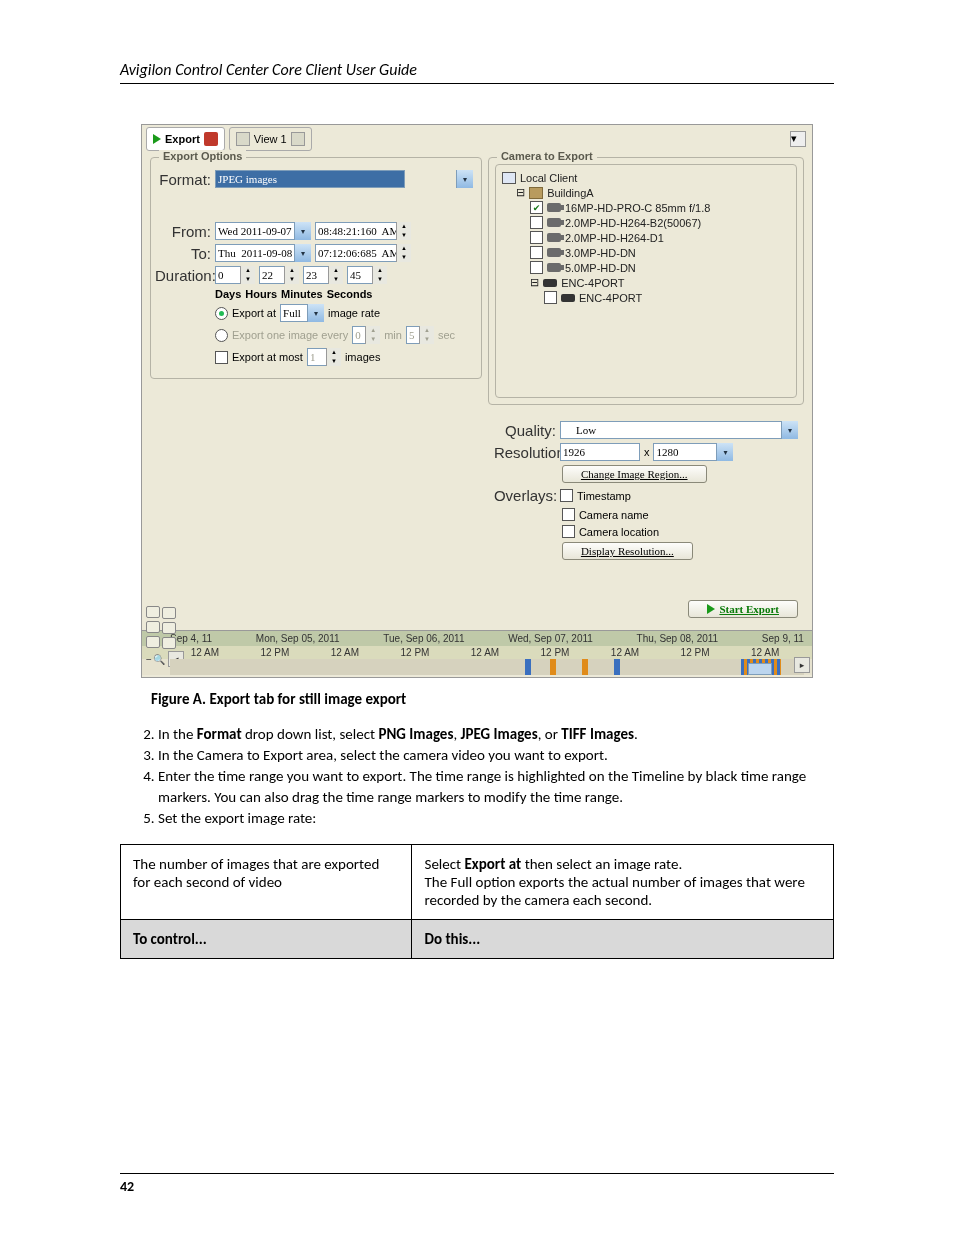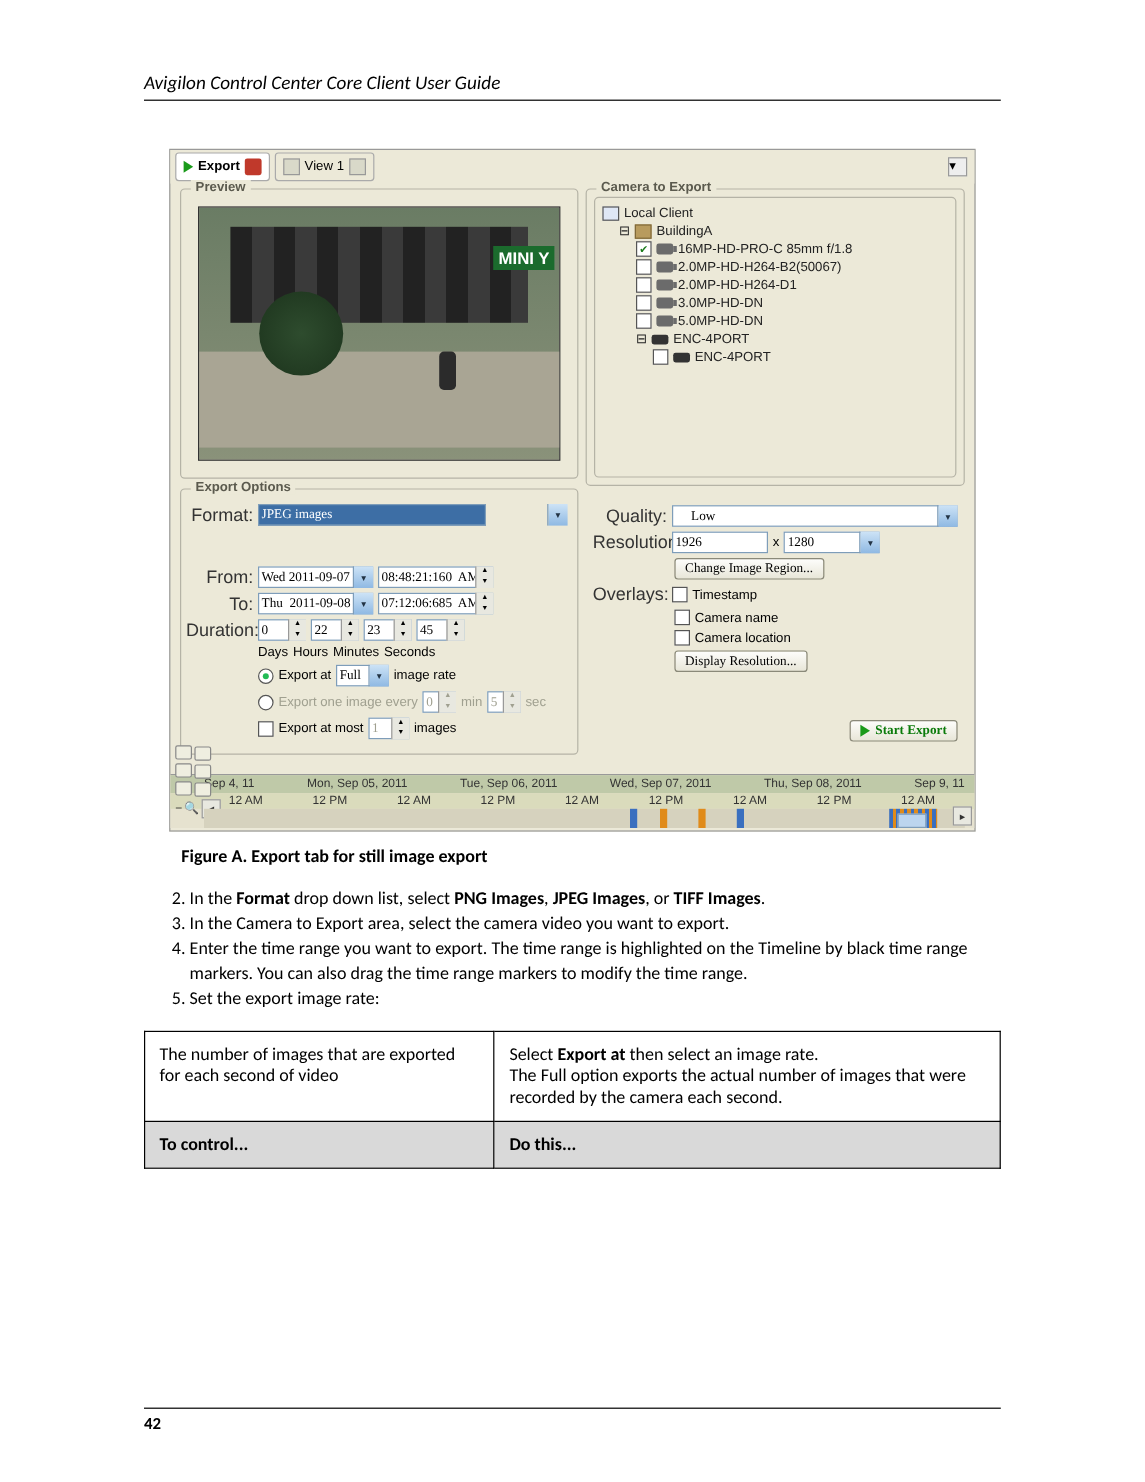--- a/index.html
+++ b/index.html
@@ -35,21 +35,21 @@
 .exp-opt .legend { font-weight:bold; }
 .form-row { display:flex; align-items:center; margin:4px 0; gap:4px; }
 .lbl { width:56px; text-align:right; color:#333; font-size:15px; }
 .input, select.input { background:#fff; border:1px solid #7e9db9; height:18px; padding:0 2px; font:11px Tahoma; box-sizing:border-box; }
 .combo { position:relative; }
 .combo .arrow { position:absolute; right:0; top:0; width:16px; height:100%; background:linear-gradient(#cde3f6,#8fb9e3); border-left:1px solid #7e9db9; display:flex; align-items:center; justify-content:center; font-size:8px; color:#234; }
 .spin { position:relative; }
 .spin .updn { position:absolute; right:0; top:0; width:14px; height:100%; background:#e8e8e0; border-left:1px solid #999; font-size:6px; text-align:center; line-height:9px; }
 .radio { width:11px; height:11px; border:1px solid #555; border-radius:50%; background:#fff; display:inline-flex; align-items:center; justify-content:center; }
 .radio.on::after { content:""; width:5px; height:5px; background:#2b5; border-radius:50%; }
-.btn { background:linear-gradient(#fdfdfb,#e8e6d8); border:1px solid #8a8979; border-radius:3px; padding:2px 8px; font:11px Tahoma; cursor:pointer; display:inline-flex; align-items:center; gap:4px; }
+.btn { background:linear-gradient(#fdfdfb,#e8e6d8); border:1px solid #8a8979; border-radius:3px; padding:2px 18px; font:11px Tahoma; cursor:pointer; display:inline-flex; align-items:center; gap:4px;text-decoration:underline; }
 .btn.green-text { color:#0a7a0a; font-weight:bold; }
 .green-arrow { width:0; height:0; border-top:5px solid transparent; border-bottom:5px solid transparent; border-left:8px solid #1a9a1a; }
 .timeline { border-top:1px solid #999; background:#e6e2cf; font-size:10px; color:#333; }
 .tl-dates { display:flex; justify-content:space-between; padding:2px 8px; background:#bfc9a8; }
 .tl-hours { display:flex; justify-content:space-around; padding:1px 12px; background:#dadbbc; }
 .tl-bar { height:16px; background:#d6d2be; position:relative; margin:0 8px 2px 28px; }
 .tl-bar .mark { position:absolute; top:0; bottom:0; width:6px; background:#e08b1a; }
 .tl-bar .scrollthumb { position:absolute; right:32px; bottom:0; width:22px; height:10px; background:#bcd5ee; border:1px solid #7e9db9; }
 .tl-left { position:absolute; left:4px; bottom:8px; display:flex; flex-direction:column; gap:2px; }
 .tl-icon { width:12px; height:10px; border:1px solid #888; border-radius:2px; background:#efeee0; display:flex; }
@@ -80,30 +80,20 @@
       <div class="tab inactive">
         <span class="icon-sq"></span>
         <span>View 1</span>
         <span class="icon-sq"></span>
       </div>
     </div>
 
     <div class="dialog-body">
 
       <div class="panel-left">
-        <div class="fieldset">
-          <div class="legend">Preview</div>
-          <div class="preview-img">
-            <div class="bldg"></div>
-              <div class="mini">MINI Y</div>
-              <div class="walk"></div>
-              <div class="plant"></div>
-              <div class="person"></div>
-          </div>
-        </div>
 
         <div class="fieldset exp-opt" style="padding-left:4px;">
           <div class="legend">Export Options</div>
 
           <div class="form-row">
             <span class="lbl">Format:</span>
             <div class="combo" style="flex:1;">
               <input class="input" style="width: 190px; background: rgb(61, 110, 165); color: rgb(255, 255, 255);" value="JPEG images">
               <div class="arrow">▾</div>
             </div>
@@ -121,21 +111,21 @@
             <div class="combo"><input class="input" style="width: 96px;" value="Thu  2011-09-08"><div class="arrow">▾</div></div>
             <div class="spin"><input class="input" style="width: 96px;" value="07:12:06:685  AM"><div class="updn">▲<br>▼</div></div>
           </div>
           <div class="form-row">
             <span class="lbl">Duration:</span>
             <div class="spin"><input class="input" style="width: 40px;" value="0"><div class="updn">▲<br>▼</div></div>
             <div class="spin"><input class="input" style="width: 40px;" value="22"><div class="updn">▲<br>▼</div></div>
             <div class="spin"><input class="input" style="width: 40px;" value="23"><div class="updn">▲<br>▼</div></div>
             <div class="spin"><input class="input" style="width: 40px;" value="45"><div class="updn">▲<br>▼</div></div>
           </div>
-          <div class="form-row" style="padding-left:60px; ">
+          <div class="form-row" style="padding-left:60px; font-weight:bold;">
             <span>Days</span>
             <span>Hours</span>
             <span>Minutes</span>
             <span>Seconds</span>
           </div>
           <div class="form-row" style="padding-left:60px;">
             <span class="radio on"></span>
             <span>Export at</span>
             <div class="combo"><input class="input" style="width: 44px;" value="Full"><div class="arrow">▾</div></div>
             <span>image rate</span>

